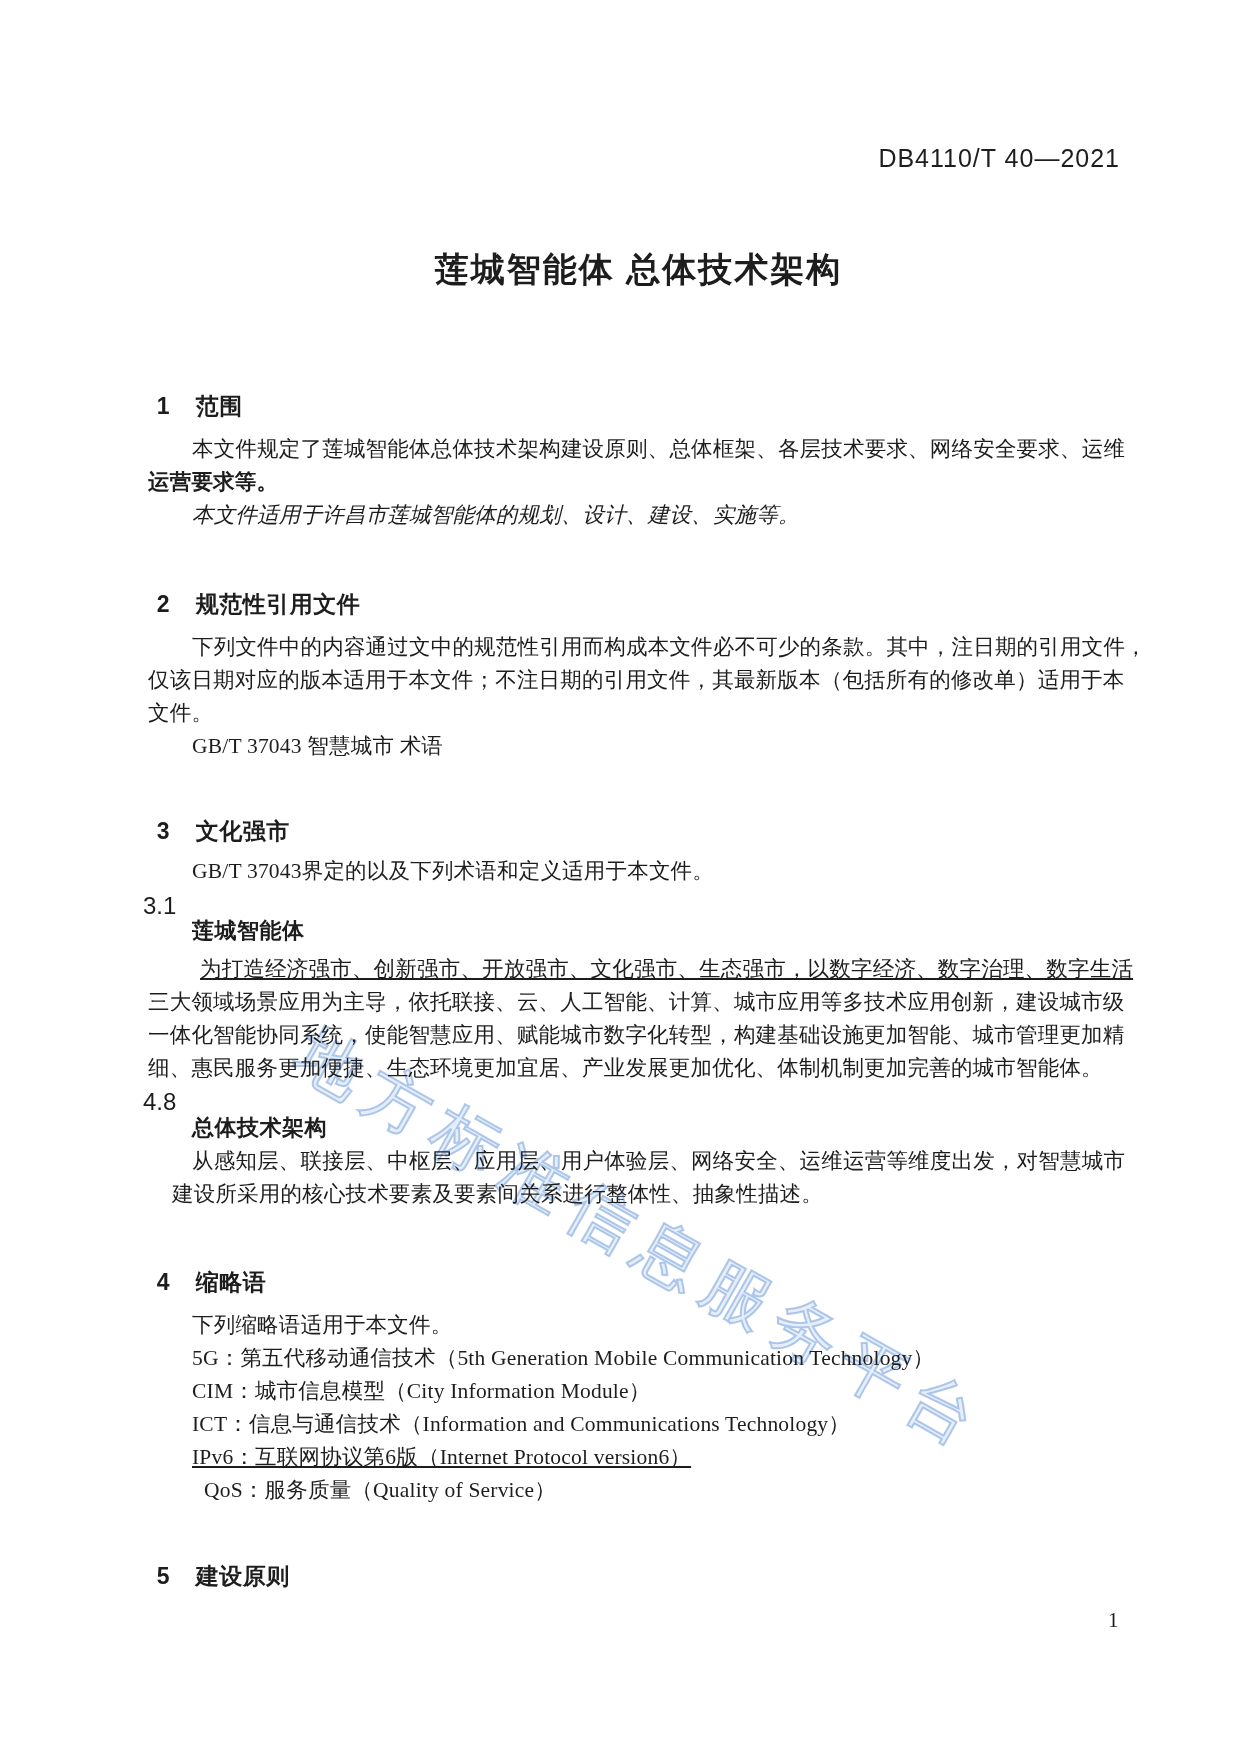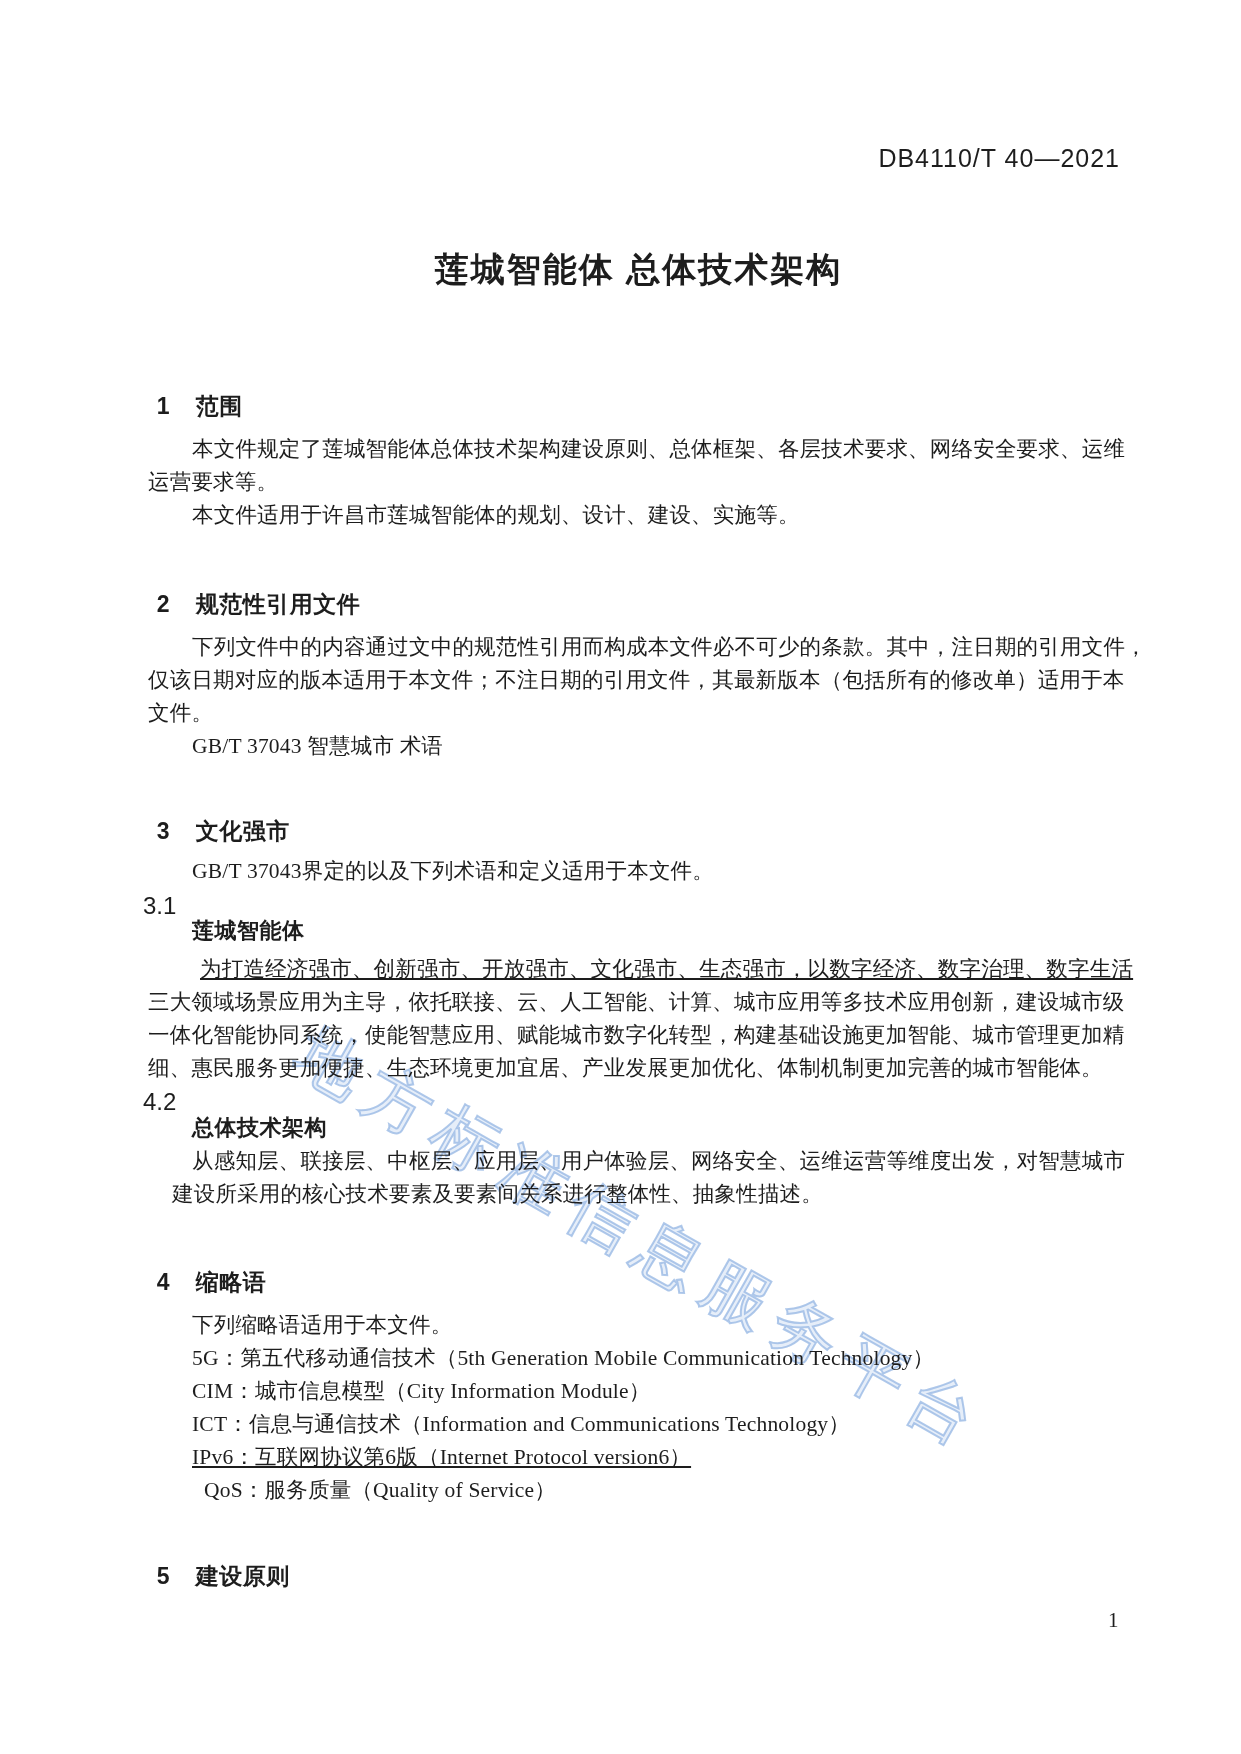--- a/index.html
+++ b/index.html
@@ -55,22 +55,22 @@
 <div class="watermark">地方标准信息服务平台</div>
 
 <div class="abs std-code" style="right:121px; top:146px;">DB4110/T 40—2021</div>
 
 <div class="abs doc-title">莲城智能体 总体技术架构</div>
 
 <div class="abs sec-heading" style="top:372px;">
   <span class="num">1</span><span>范围</span>
 </div>
 <div class="abs body-line" style="left:192px; top:437px;">本文件规定了莲城智能体总体技术架构建设原则、总体框架、各层技术要求、网络安全要求、运维</div>
-<div class="abs body-line" style="left:148px; top:470px;">运营要求等。</div>
-<div class="abs body-line" style="left:192px; top:503px;">本文件适用于许昌市莲城智能体的规划、设计、建设、实施等。</div>
+<div class="abs body-line" style="left:148px; top:470px;font-weight:bold;">运营要求等。</div>
+<div class="abs body-line" style="left:192px; top:503px;font-style:italic;">本文件适用于许昌市莲城智能体的规划、设计、建设、实施等。</div>
 
 <div class="abs sec-heading" style="top:570px;">
   <span class="num">2</span><span>规范性引用文件</span>
 </div>
 <div class="abs body-line" style="left:192px; top:635px;">下列文件中的内容通过文中的规范性引用而构成本文件必不可少的条款。其中，注日期的引用文件，</div>
 <div class="abs body-line" style="left:148px; top:668px;">仅该日期对应的版本适用于本文件；不注日期的引用文件，其最新版本（包括所有的修改单）适用于本</div>
 <div class="abs body-line" style="left:148px; top:701px;">文件。</div>
 <div class="abs body-line" style="left:192px; top:734px;">GB/T 37043 智慧城市 术语</div>
 
 <div class="abs sec-heading" style="top:797px;">
@@ -78,21 +78,21 @@
 </div>
 <div class="abs body-line" style="left:192px; top:859px;">GB/T 37043界定的以及下列术语和定义适用于本文件。</div>
 
 <div class="abs term-num" style="top:894px;">3.1</div>
 <div class="abs term-title" style="top:920px;">莲城智能体</div>
 <div class="abs body-line" style="left:200px; top:957px;text-decoration:underline;">为打造经济强市、创新强市、开放强市、文化强市、生态强市，以数字经济、数字治理、数字生活</div>
 <div class="abs body-line" style="left:148px; top:990px;">三大领域场景应用为主导，依托联接、云、人工智能、计算、城市应用等多技术应用创新，建设城市级</div>
 <div class="abs body-line" style="left:148px; top:1023px;">一体化智能协同系统，使能智慧应用、赋能城市数字化转型，构建基础设施更加智能、城市管理更加精</div>
 <div class="abs body-line" style="left:148px; top:1056px;">细、惠民服务更加便捷、生态环境更加宜居、产业发展更加优化、体制机制更加完善的城市智能体。</div>
 
-<div class="abs term-num" style="top:1090px;">4.2</div>
+<div class="abs term-num" style="top:1090px;">4.8</div>
 <div class="abs term-title" style="top:1117px;">总体技术架构</div>
 <div class="abs body-line" style="left:192px; top:1149px;">从感知层、联接层、中枢层、应用层、用户体验层、网络安全、运维运营等维度出发，对智慧城市</div>
 <div class="abs body-line" style="left:148px; top:1182px;margin-left:24px;">建设所采用的核心技术要素及要素间关系进行整体性、抽象性描述。</div>
 
 <div class="abs sec-heading" style="top:1248px;">
   <span class="num">4</span><span>缩略语</span>
 </div>
 <div class="abs body-line" style="left:192px; top:1313px;">下列缩略语适用于本文件。</div>
 <div class="abs body-line" style="left:192px; top:1346px;">5G：第五代移动通信技术（5th Generation Mobile Communication Technology）</div>
 <div class="abs body-line" style="left:192px; top:1379px;">CIM：城市信息模型（City Information Module）</div>

